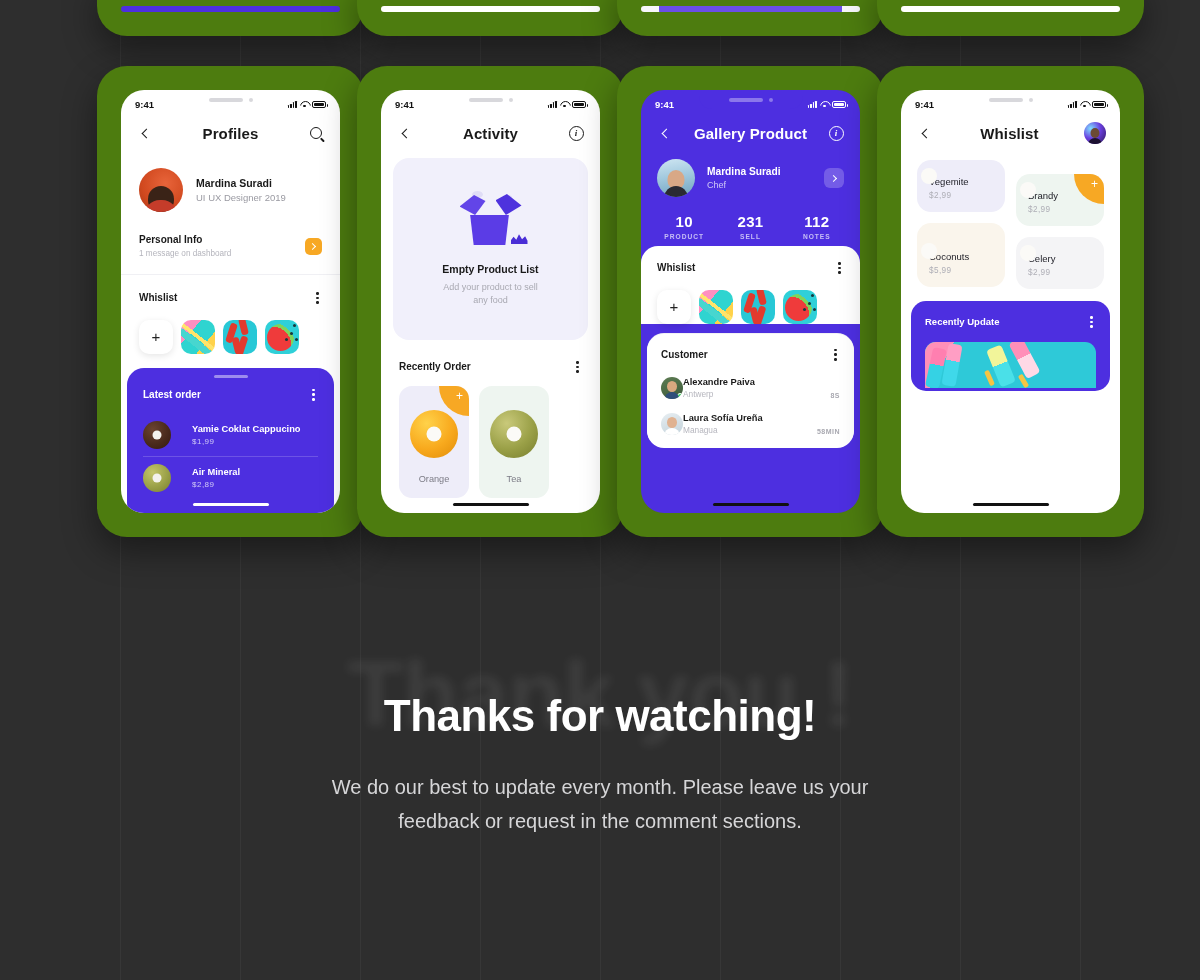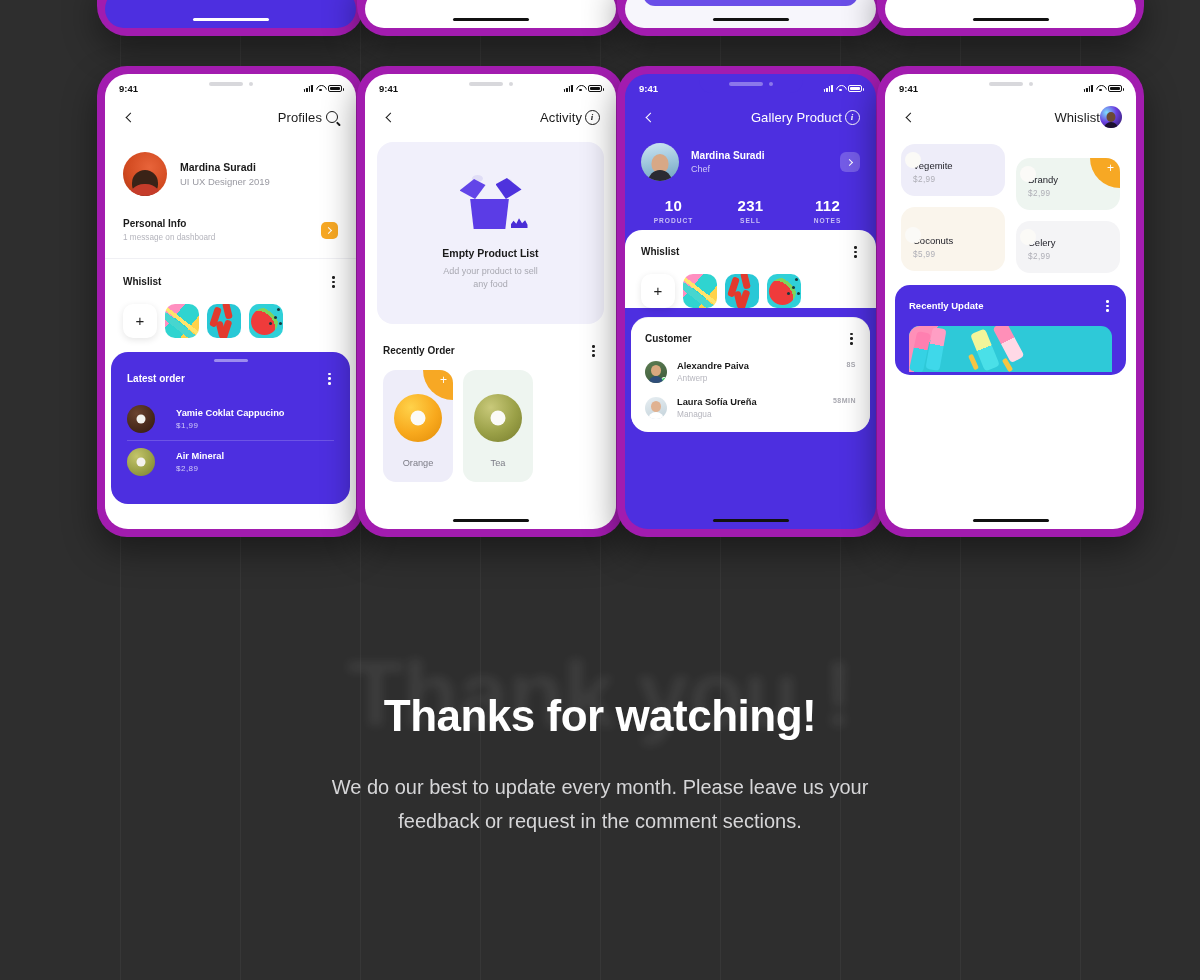--- a/index.html
+++ b/index.html
@@ -12,24 +12,24 @@
   #stage { position: relative; width: 1200px; height: 980px; background: #2e2e2e; }
 
   
   .grid { position: absolute; inset: 0; pointer-events: none; }
   .grid .gl { position: absolute; top: 0; bottom: 0; width: 1px; background: rgba(255,255,255,0.045); }
 
   
   .phone {
     position: absolute;
     width: 267px;
-    background: #a21caf;
+    background: #4d7c0f;
     border-radius: 30px;
     box-shadow: 0 14px 34px rgba(0,0,0,0.42);
-    padding: 8px;
+    padding: 24px;
     overflow: hidden;
   }
   .phone.cut-top { border-radius: 0 0 30px 30px; }
   .screen {
     position: relative;
     width: 100%; height: 100%;
     background: #ffffff;
     border-radius: 23px;
     overflow: hidden;
   }
@@ -70,21 +70,21 @@
   .batt::after{content:'';position:absolute;right:-3px;top:2px;width:1.5px;height:3px;background:currentColor;border-radius:0 1px 1px 0;}
 
   
   .home-ind { position: absolute; bottom: 7px; left: 50%; transform: translateX(-50%);
     width: 76px; height: 3.4px; border-radius: 2px; background: #111; z-index: 11; }
   .home-ind.light { background: #fff; }
 
   
   .navbar { position: relative; height: 34px; margin-top: 26px;
     display: flex; align-items: center; padding: 0 14px; }
-  .nav-title { flex: 1; text-align: right; font-size: 13px; font-weight: normal; color: #1a1a1a; letter-spacing: .1px; }
+  .nav-title { flex: 1; text-align: center; font-size: 15px; font-weight: bold; color: #1a1a1a; letter-spacing: .1px; }
   .nav-title.light { color: #fff; }
   .icon-btn { width: 20px; height: 20px; display: flex; align-items: center; justify-content: center;
     color: #1a1a1a; flex: 0 0 20px; }
   .icon-btn.light { color: #fff; }
   .chev-left { width: 7px; height: 7px; border-left: 1.8px solid currentColor; border-bottom: 1.8px solid currentColor;
     transform: rotate(45deg); margin-left: 3px; }
   .mag { width: 12px; height: 12px; border: 1.7px solid currentColor; border-radius: 50%; position: relative; }
   .mag::after { content: ''; position: absolute; right: -4px; bottom: -2.5px; width: 5px; height: 1.7px;
     background: currentColor; transform: rotate(45deg); border-radius: 1px; }
   .info-i { width: 15px; height: 15px; border: 1.4px solid currentColor; border-radius: 50%;
@@ -203,21 +203,21 @@
   .gp-arrow { width: 20px; height: 20px; border-radius: 6px; background: rgba(255,255,255,0.22);
     display: flex; align-items: center; justify-content: center; }
   .stats { display: flex; padding: 16px 10px 0; }
   .stat { flex: 1; text-align: center; }
   .stat .num { font-size: 15px; font-weight: bold; color: #fff; letter-spacing: .3px; }
   .stat .lbl { font-size: 6.6px; font-weight: bold; color: rgba(255,255,255,0.68); letter-spacing: 1px; margin-top: 3px; }
   .white-sheet { background: #fff; border-radius: 17px 17px 0 0; margin-top: -14px; position: relative;
     padding: 13px 16px 0; }
   .cust-card { background: #fff; border-radius: 17px; margin: 10px 6px 0; padding: 12px 14px 6px;
     box-shadow: 0 -1px 0 #f1f1f5; }
-  .cust-item { display: flex; align-items: flex-start; gap: 10px; padding: 7px 0; }
+  .cust-item { display: flex; align-items: flex-end; padding: 7px 0; }
   .avatar-sm { width: 22px; height: 22px; border-radius: 50%; flex: 0 0 22px; position: relative; overflow: hidden; }
   .a1 { background: linear-gradient(160deg, #5d7c52 0%, #3c5a3a 100%); }
   .a1::before{content:'';position:absolute;left:50%;top:22%;transform:translateX(-50%);width:10px;height:11px;border-radius:50%;background:#d9a87f;}
   .a1::after{content:'';position:absolute;left:50%;bottom:-3px;transform:translateX(-50%);width:15px;height:10px;border-radius:8px 8px 0 0;background:#2f4e7a;}
   .a2 { background: linear-gradient(160deg, #3b2a24 0%, #1d1411 100%); }
   .a2::before{content:'';position:absolute;left:50%;top:24%;transform:translateX(-50%);width:10px;height:11px;border-radius:50%;background:#b87f5c;}
   .a2::after{content:'';position:absolute;left:50%;bottom:-3px;transform:translateX(-50%);width:15px;height:9px;border-radius:8px 8px 0 0;background:#120c0a;}
   .a3 { background: linear-gradient(160deg, #e7eef2 0%, #c3d2da 100%); }
   .a3::before{content:'';position:absolute;left:50%;top:22%;transform:translateX(-50%);width:10px;height:11px;border-radius:50%;background:#e0b291;}
   .a3::after{content:'';position:absolute;left:50%;bottom:-3px;transform:translateX(-50%);width:16px;height:10px;border-radius:8px 8px 0 0;background:#ffffff;}

